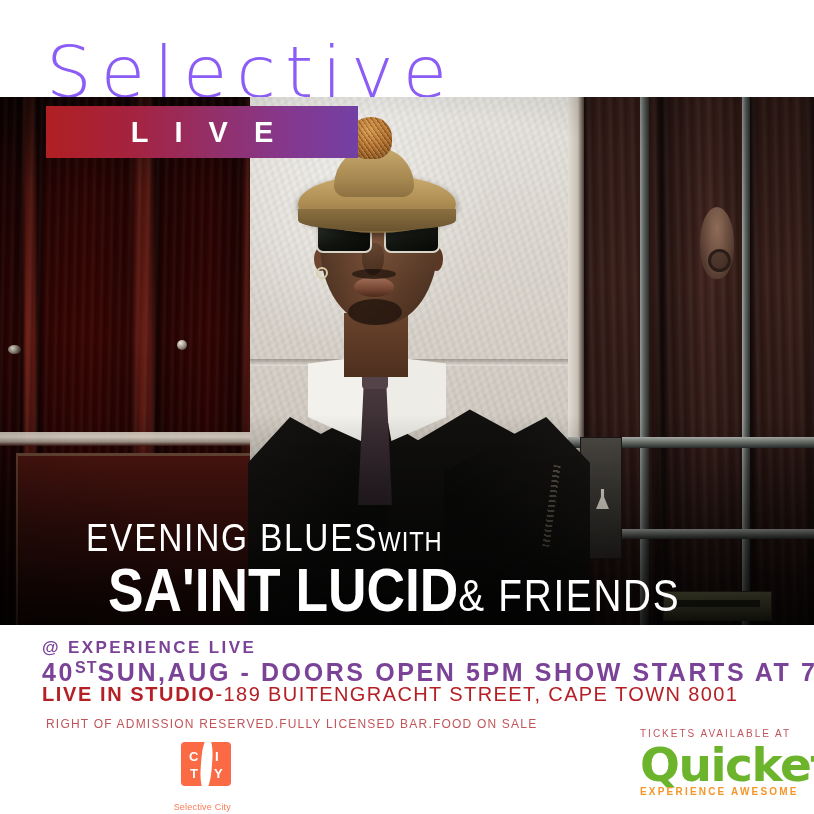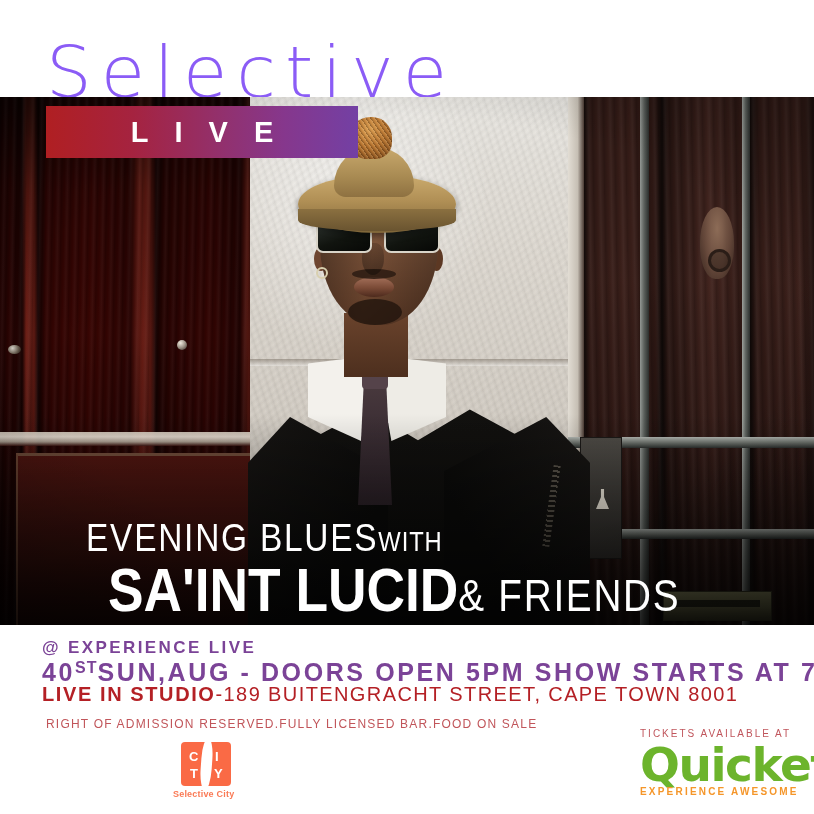--- a/index.html
+++ b/index.html
@@ -460,24 +460,24 @@
     color: #ffffff;
     font-size: 13px;
     font-weight: bold;
     font-family: "Liberation Sans", sans-serif;
   }
   #city-c { left: 8px; top: 7px; }
   #city-i { left: 34px; top: 7px; }
   #city-t { left: 9px; top: 24px; }
   #city-y { left: 33px; top: 24px; }
   #city-caption {
-    margin-top: 3px;
-    text-align: center;
+    margin-top: 16px;
+    text-align: right;
     font-size: 9px;
-    font-weight: bold;
+    font-weight: normal;
     color: #fa7a55;
     letter-spacing: 0.2px;
     white-space: nowrap;
     margin-left: -8px;
   }
 
   #quicket-block { position: absolute; left: 640px; top: 728px; width: 172px; }
   #quicket-kicker {
     text-align: left;
     font-size: 10px;

